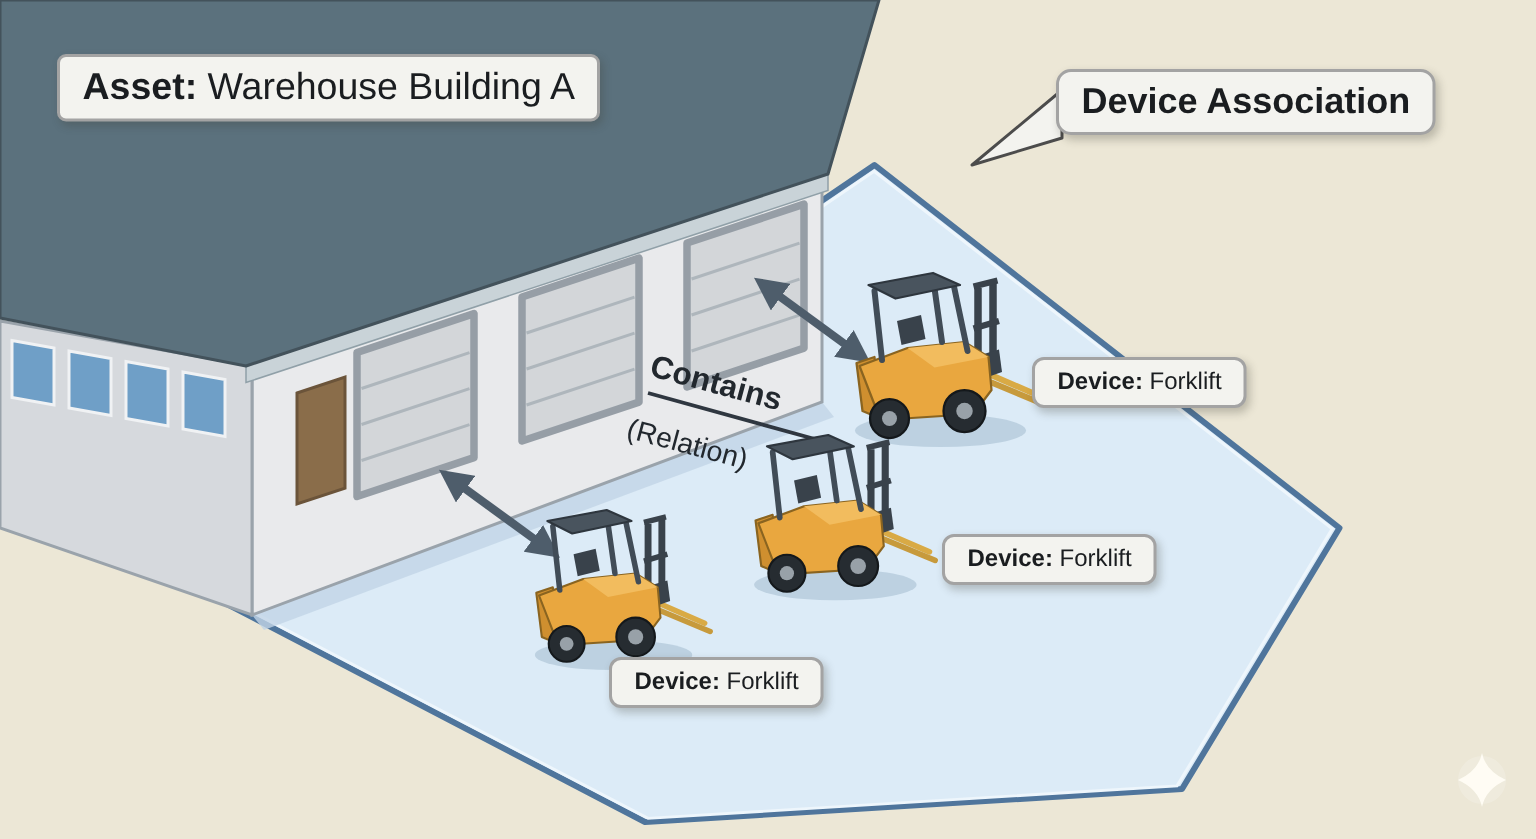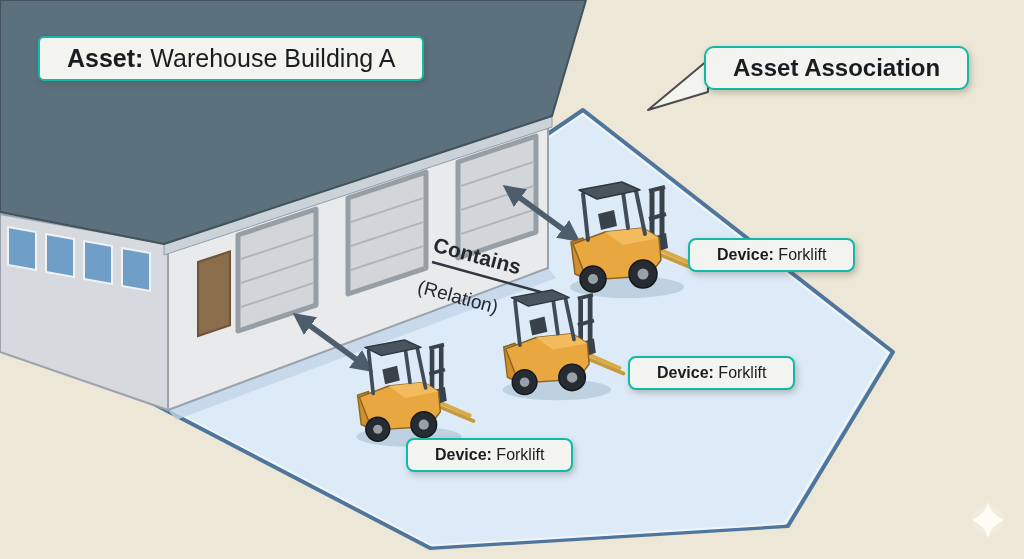--- a/index.html
+++ b/index.html
@@ -4,22 +4,22 @@
 <style>
   html,body { margin:0; padding:0; background:#ece7d6; }
   .canvas {
     position:relative; width:1024px; height:559px; overflow:hidden;
     background:#ece7d6; font-family:"Liberation Sans", sans-serif; color:#1a1d20;
   }
   .canvas > svg { position:absolute; left:0; top:0; }
 
   .label {
     position:absolute; white-space:nowrap;
-    background:#f3f3ef; border:2px solid #14b8a6; border-radius:8px;
-    padding:6px 27px; box-shadow:2px 3px 6px rgba(60,60,50,.28);
+    background:#f3f3ef; border:2px solid #a3a3a3; border-radius:8px;
+    padding:6px 15px; box-shadow:2px 3px 6px rgba(60,60,50,.28);
     line-height:1.15;
   }
   .label b { font-weight:700; }
 
   .asset-label { left:38px; top:36px; font-size:25px; border-radius:6px; }
   .assoc-label { left:704px; top:46px; font-size:24px; font-weight:700; border-radius:10px; }
 
   .device-label { font-size:16px; }
   .device-1 { left:688px; top:238px; }
   .device-2 { left:628px; top:356px; }
@@ -143,21 +143,21 @@
       <circle cx="988" cy="520" r="16" fill="#ffffff" opacity="0.18"></circle>
       <path d="M988,502 Q990.5,514 1004,520 Q990.5,526 988,538 Q985.5,526 972,520 Q985.5,514 988,502 Z" fill="#fffdf4" opacity="0.95"></path>
     </g>
   </svg>
 
   <div class="label asset-label">
     <b>Asset:</b><span> Warehouse Building A</span>
   </div>
 
   <div class="label assoc-label">
-    <span>Asset Association</span>
+    <span>Device Association</span>
   </div>
 
   <div class="float-text contains-text">Contains</div>
   <div class="float-text relation-text">(Relation)</div>
 
   <div class="label device-label device-1">
     <b>Device:</b><span> Forklift</span>
   </div>
   <div class="label device-label device-2">
     <b>Device:</b><span> Forklift</span>

